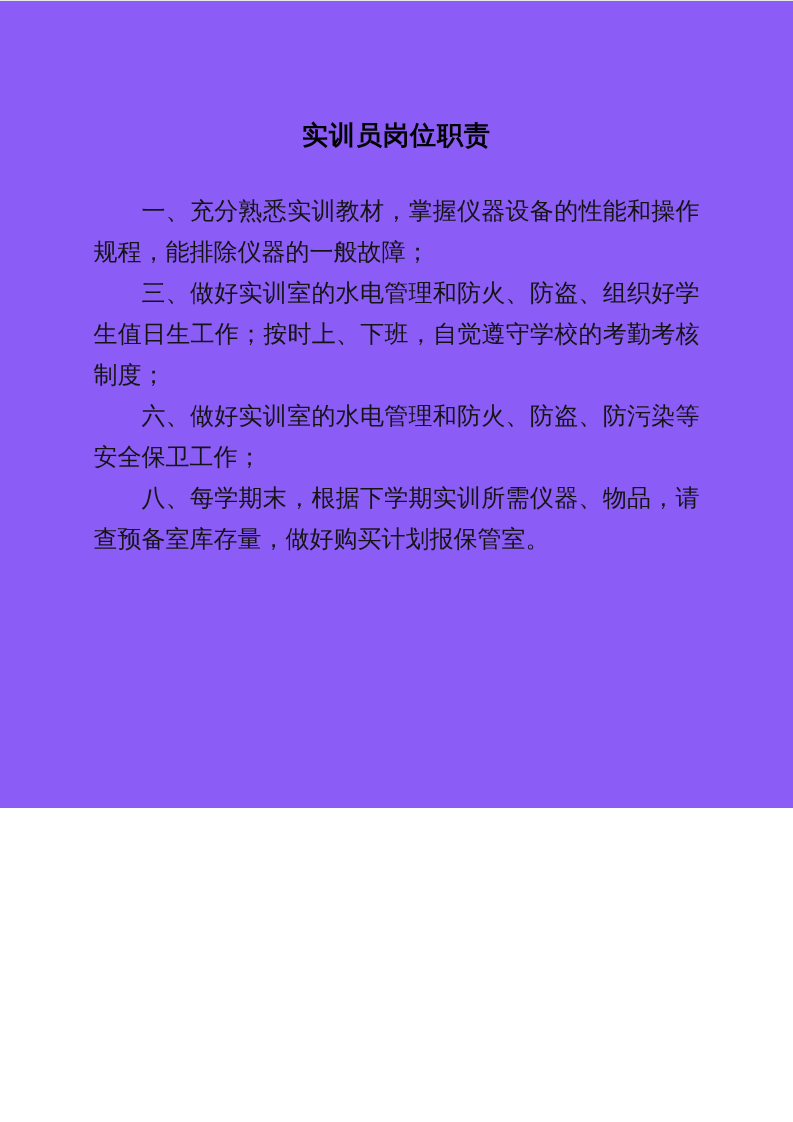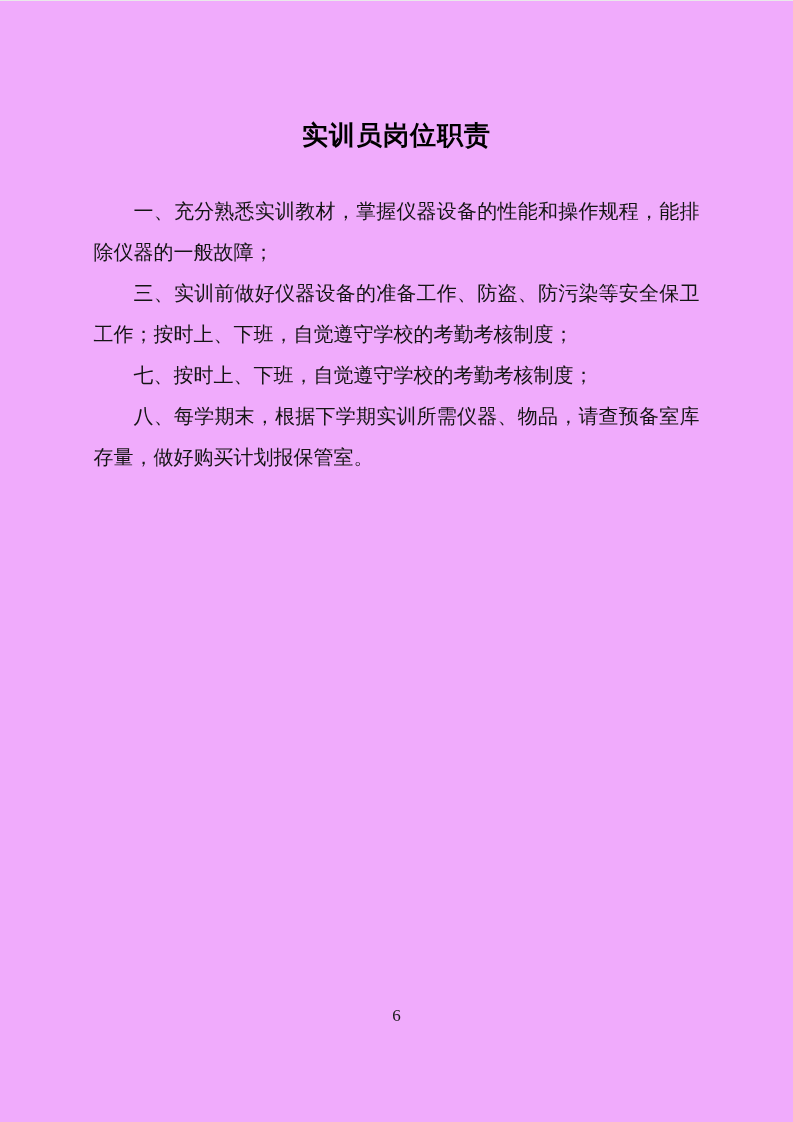--- a/index.html
+++ b/index.html
@@ -3,43 +3,43 @@
 <meta charset="utf-8">
 <style>
   html, body {
     margin: 0;
     padding: 0;
     background: #ffffff;
   }
   .page {
     position: relative;
     width: 793px;
-    height: 1122px;
-    background: #f0abfc;
+    height: 808px;
+    background: #8b5cf6;
     color: #111111;
     overflow: hidden;
     border-top: 1px solid #e9e9e9;
     box-sizing: border-box;
   }
   .doc-title {
     margin: 0;
     padding-top: 118px;
     text-align: center;
     font-family: "Liberation Sans", "DejaVu Sans", sans-serif;
     font-weight: bold;
     font-size: 26px;
     line-height: 32px;
     letter-spacing: 1px;
     color: #000000;
   }
   .doc-body {
     width: 606px;
     margin: 40px auto 0 auto;
     font-family: "Liberation Serif", "DejaVu Serif", serif;
-    font-size: 20px;
+    font-size: 24px;
     line-height: 41px;
     text-align: justify;
     color: #141414;
   }
   .doc-body p {
     margin: 0;
     padding: 0;
     text-indent: 2em;
     word-break: break-all;
   }
@@ -56,20 +56,20 @@
 </style>
 </head>
 <body>
 
 <div class="page">
 
   <h1 class="doc-title">实训员岗位职责</h1>
 
   <div class="doc-body">
     <p>一、充分熟悉实训教材，掌握仪器设备的性能和操作规程，能排除仪器的一般故障；</p>
-    <p>三、实训前做好仪器设备的准备工作、防盗、防污染等安全保卫工作；按时上、下班，自觉遵守学校的考勤考核制度；</p>
-    <p>七、按时上、下班，自觉遵守学校的考勤考核制度；</p>
+    <p>三、做好实训室的水电管理和防火、防盗、组织好学生值日生工作；按时上、下班，自觉遵守学校的考勤考核制度；</p>
+    <p>六、做好实训室的水电管理和防火、防盗、防污染等安全保卫工作；</p>
     <p>八、每学期末，根据下学期实训所需仪器、物品，请查预备室库存量，做好购买计划报保管室。</p>
   </div>
 
   <div class="page-number">6</div>
 
 </div>
 
 </body></html>

